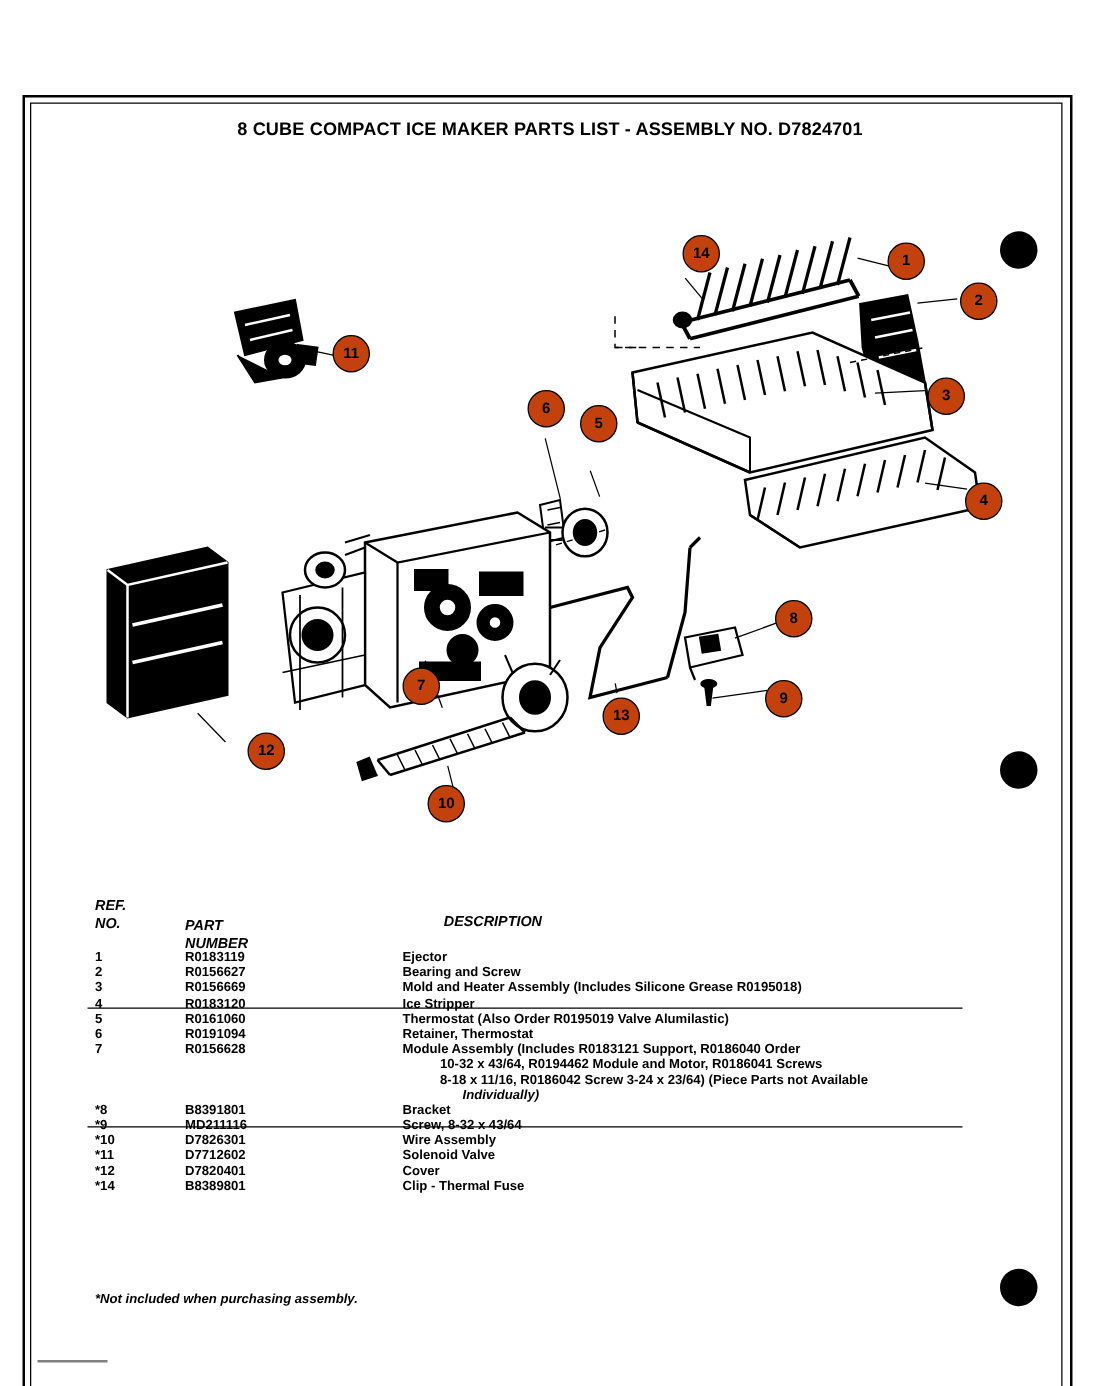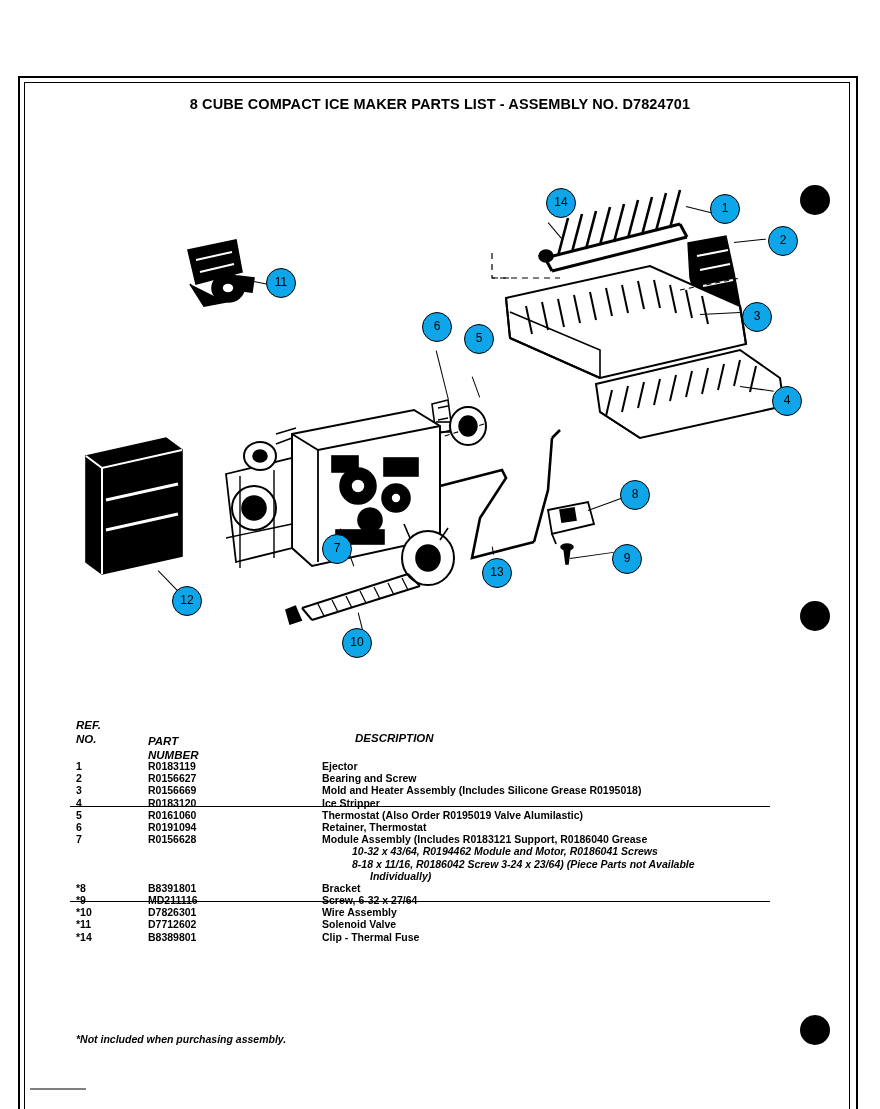--- a/index.html
+++ b/index.html
@@ -58,23 +58,23 @@
   .diagram {
     position: absolute;
     left: 40px; top: 90px;
     width: 790px; height: 560px;
   }
   .callout {
     position: absolute;
     width: 28px; height: 28px;
     border: 1.6px solid #000;
     border-radius: 50%;
-    background: #0ea5e9;
+    background: #c2410c;
     font-size: 12px;
-    font-weight: normal;
+    font-weight: bold;
     text-align: center;
     line-height: 26px;
     z-index: 6;
   }
   .lead {
     position: absolute;
     background: #000;
     height: 1.4px;
     transform-origin: 0 50%;
     z-index: 5;
@@ -109,21 +109,21 @@
     font-weight: bold;
   }
   .row .c-part {
     position: absolute; left: 78px; top: 0; width: 120px;
     font-weight: bold;
   }
   .row .c-desc {
     position: absolute; left: 252px; top: 0;
     font-weight: bold;
   }
-  .row.cont .c-desc { left: 282px; font-style: italic; }
+  .row.cont .c-desc { left: 282px; }
   .row.cont2 .c-desc { left: 300px; font-style: italic; }
 
   .strike-line {
     position: absolute;
     left: 0;
     width: 700px;
     height: 1.3px;
     background: #000;
   }
 
@@ -359,21 +359,21 @@
     <div class="callout" style="left:728px; top:88px;">2</div>
     <div class="callout" style="left:702px; top:164px;">3</div>
     <div class="callout" style="left:732px; top:248px;">4</div>
     <div class="callout" style="left:424px; top:186px;">5</div>
     <div class="callout" style="left:382px; top:174px;">6</div>
     <div class="callout" style="left:282px; top:396px;">7</div>
     <div class="callout" style="left:580px; top:342px;">8</div>
     <div class="callout" style="left:572px; top:406px;">9</div>
     <div class="callout" style="left:302px; top:490px;">10</div>
     <div class="callout" style="left:226px; top:130px;">11</div>
-    <div class="callout" style="left:132px; top:448px;">12</div>
+    <div class="callout" style="left:158px; top:448px;">12</div>
     <div class="callout" style="left:442px; top:420px;">13</div>
     <div class="callout" style="left:506px; top:50px;">14</div>
   </div>
 
   <div class="table-wrap">
     <div class="tbl-head">
       <div class="th-ref">
         <div>REF.</div>
         <div>NO.</div>
       </div>
@@ -413,21 +413,21 @@
           <span class="c-desc">Thermostat  (Also Order R0195019 Valve Alumilastic)</span>
         </div>
         <div class="row">
           <span class="c-ref">6</span>
           <span class="c-part">R0191094</span>
           <span class="c-desc">Retainer, Thermostat</span>
         </div>
         <div class="row">
           <span class="c-ref">7</span>
           <span class="c-part">R0156628</span>
-          <span class="c-desc">Module Assembly  (Includes R0183121 Support, R0186040 Grease</span>
+          <span class="c-desc">Module Assembly  (Includes R0183121 Support, R0186040 Order</span>
         </div>
         <div class="row cont">
           <span class="c-ref"></span>
           <span class="c-part"></span>
           <span class="c-desc">10-32 x 43/64, R0194462 Module and Motor, R0186041 Screws</span>
         </div>
         <div class="row cont">
           <span class="c-ref"></span>
           <span class="c-part"></span>
           <span class="c-desc">8-18 x 11/16, R0186042 Screw 3-24 x 23/64)  (Piece Parts not Available</span>
@@ -438,33 +438,38 @@
           <span class="c-desc">Individually)</span>
         </div>
         <div class="row">
           <span class="c-ref">*8</span>
           <span class="c-part">B8391801</span>
           <span class="c-desc">Bracket</span>
         </div>
         <div class="row">
           <span class="c-ref">*9</span>
           <span class="c-part">MD211116</span>
-          <span class="c-desc">Screw, 6-32 x 27/64</span>
+          <span class="c-desc">Screw, 8-32 x 43/64</span>
         </div>
         <div class="row">
           <span class="c-ref">*10</span>
           <span class="c-part">D7826301</span>
           <span class="c-desc">Wire Assembly</span>
         </div>
         <div class="row">
           <span class="c-ref">*11</span>
           <span class="c-part">D7712602</span>
           <span class="c-desc">Solenoid Valve</span>
         </div>
         <div class="row">
+          <span class="c-ref">*12</span>
+          <span class="c-part">D7820401</span>
+          <span class="c-desc">Cover</span>
+        </div>
+        <div class="row">
           <span class="c-ref">*14</span>
           <span class="c-part">B8389801</span>
           <span class="c-desc">Clip  -  Thermal Fuse</span>
         </div>
       </div>
   </div>
 
   <div class="footnote">*Not included when purchasing assembly.</div>
   <div class="page-num">26</div>
 

